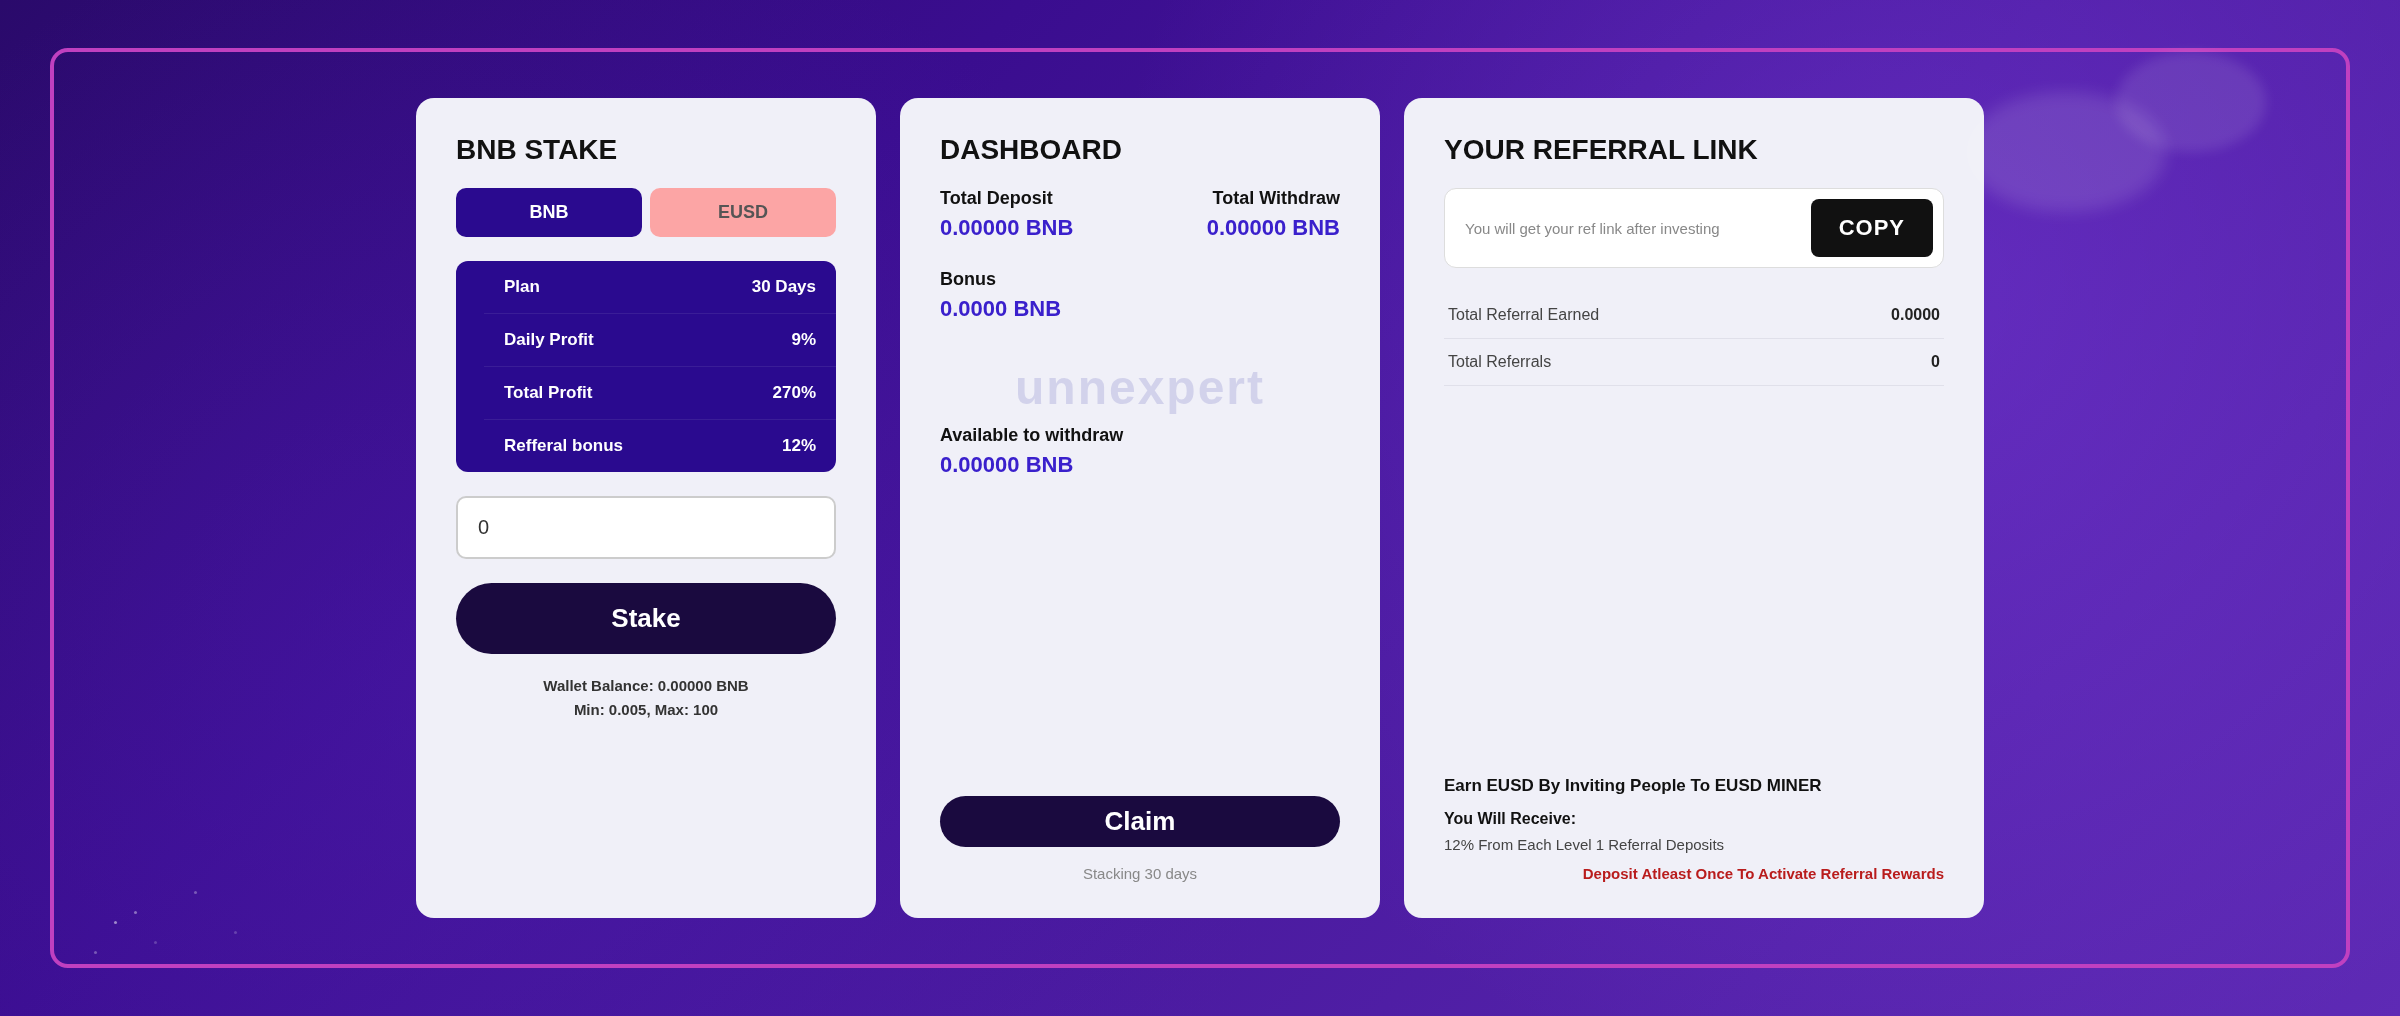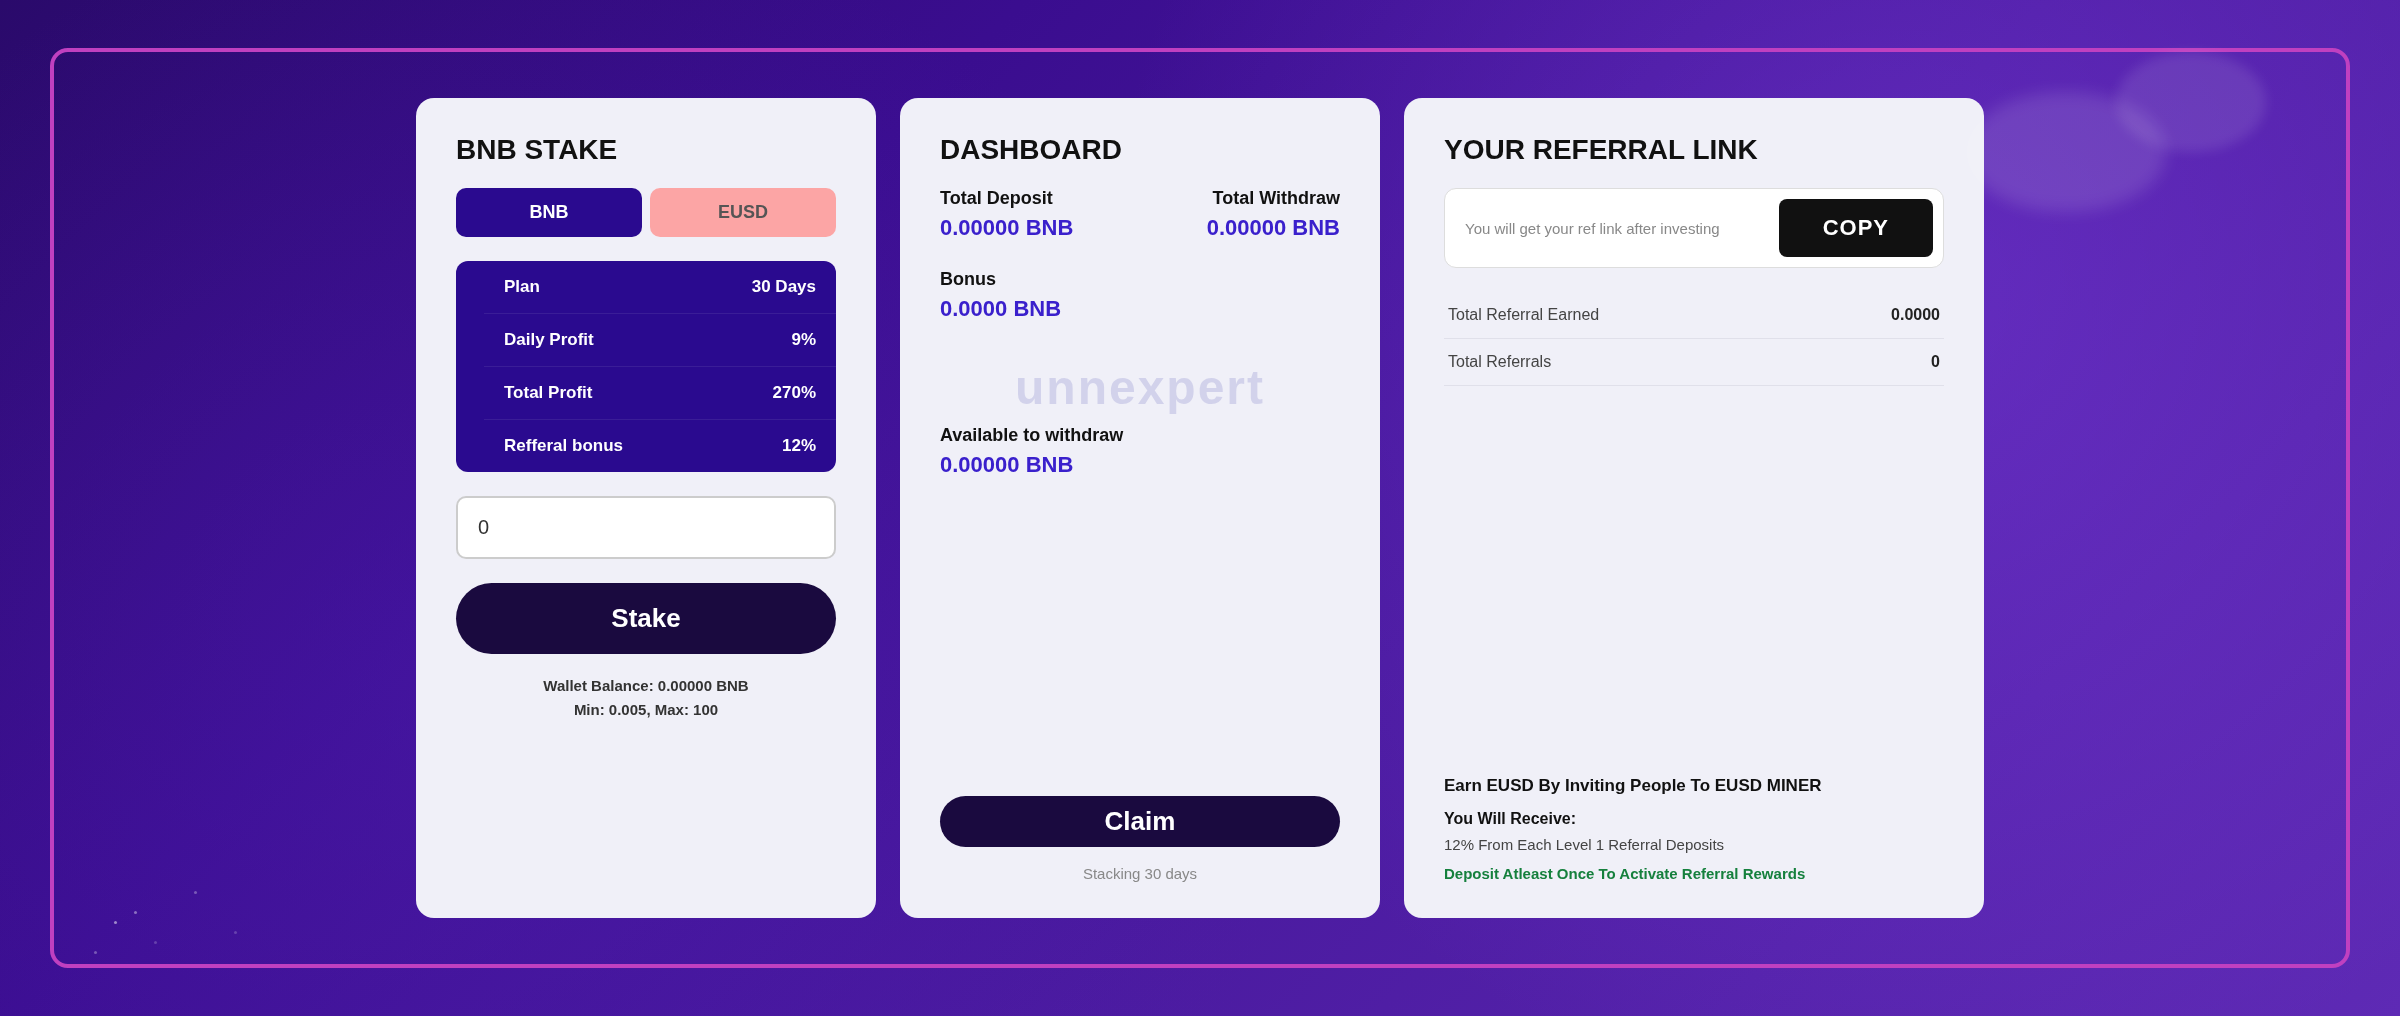--- a/index.html
+++ b/index.html
@@ -266,21 +266,21 @@
       color: #888;
     }
 
     .copy-btn {
       background: #111;
       color: #fff;
       font-size: 22px;
       font-weight: 800;
       border: none;
       border-radius: 8px;
-      padding: 16px 44px;
+      padding: 16px 28px;
       cursor: pointer;
       letter-spacing: 1px;
     }
 
     .ref-stats {
       margin-bottom: 28px;
     }
 
     .ref-stat-row {
       display: flex;
@@ -317,21 +317,22 @@
 
     .ref-info-text {
       font-size: 15px;
       color: #444;
       margin-bottom: 12px;
     }
 
     .ref-info-bold {
       font-size: 15px;
       font-weight: 800;
-      color: #15803d;
+      color: #b91c1c;
+      text-align: right;
     }
 
     
     .dot-pattern {
       position: absolute;
       top: 0;
       left: 0;
       width: 100%;
       height: 100%;
       pointer-events: none;

